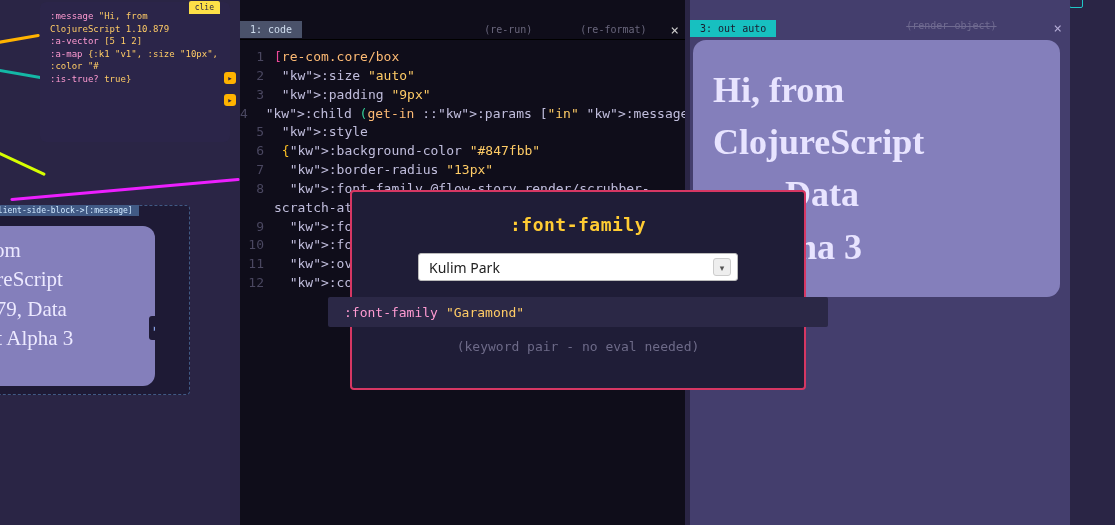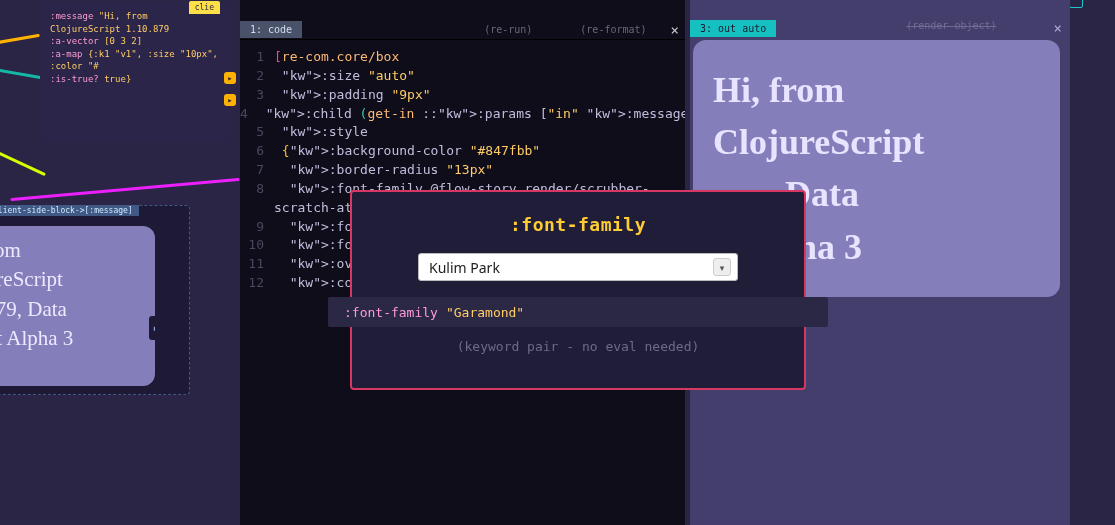--- a/index.html
+++ b/index.html
@@ -182,21 +182,21 @@
 <div class="graph">
   <div class="wire wire-o"></div>
   <div class="wire wire-t"></div>
   <div class="wire wire-y"></div>
   <div class="wire wire-p"></div>
 
   <div class="node-box node-a">
     <div class="node-tab">clie</div>
     <div id="node-code">
         <div><span class="kw">:message</span> <span class="str">"Hi, from ClojureScript 1.10.879</span></div>
-        <div><span class="kw">:a-vector</span> <span class="str">[0 3 2]</span></div>
+        <div><span class="kw">:a-vector</span> <span class="str">[5 1 2]</span></div>
         <div><span class="kw">:a-map</span> <span class="str">{:k1 "v1", :size "10px", :color "#</span></div>
         <div><span class="kw">:is-true?</span> <span class="str">true}</span></div>
       </div>
     <div class="node-port p1">▸</div>
     <div class="node-port p2">▸</div>
   </div>
 
   <div class="dashed-box">
     <div class="dashed-tab">client-side-block-&gt;[:message]</div>
   </div>

